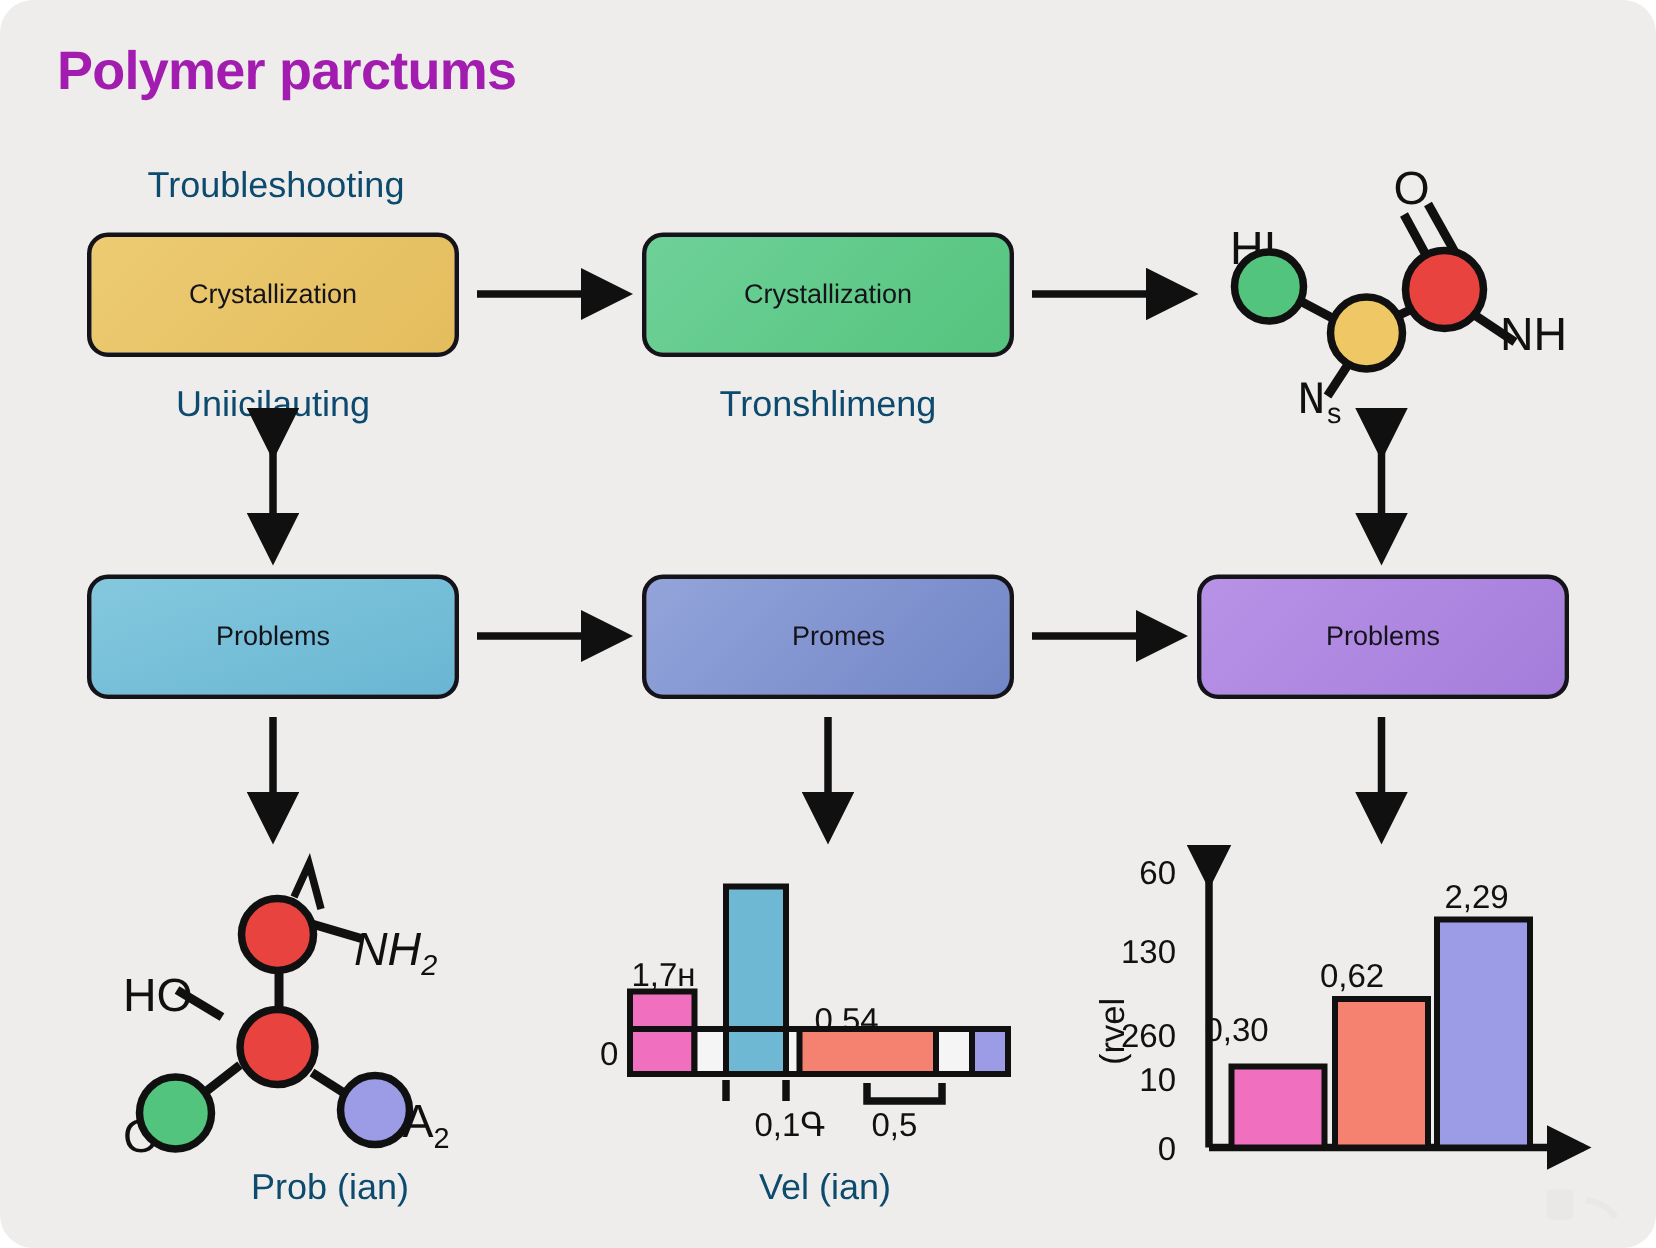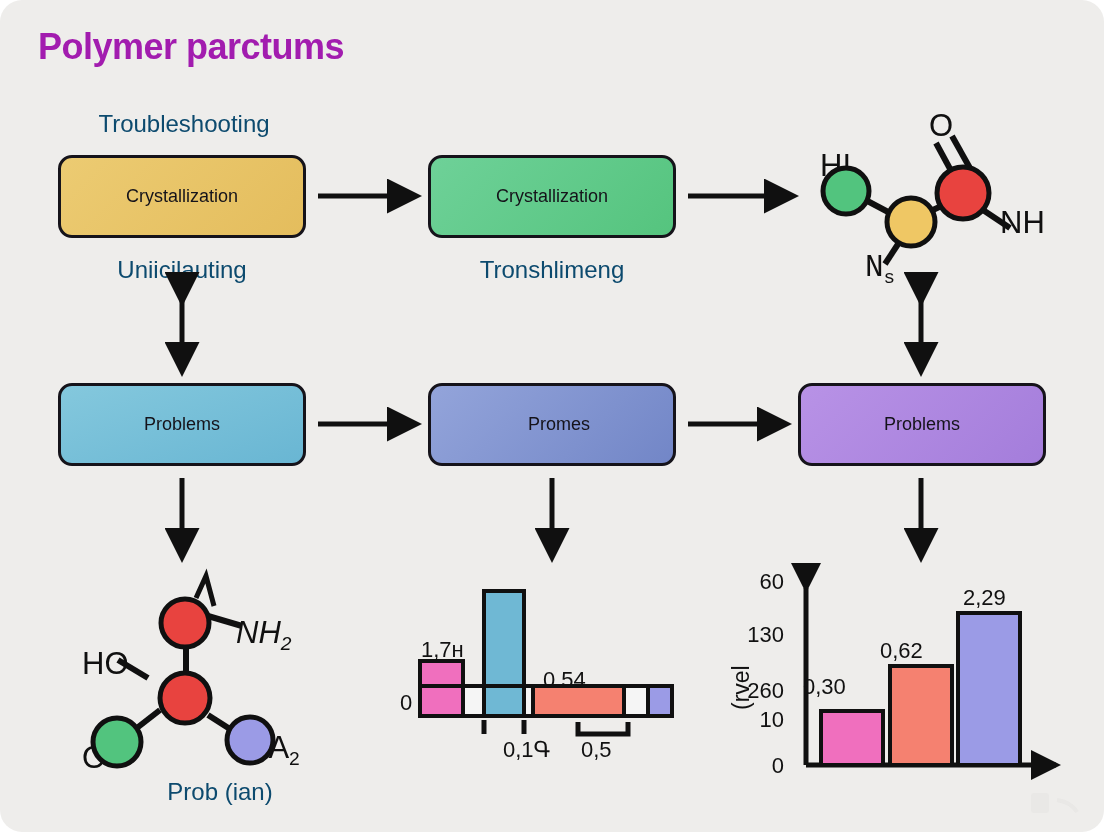--- a/index.html
+++ b/index.html
@@ -142,20 +142,21 @@
   <div class="abs mlabel" style="left:246px; top:730px;">
     <span>NA</span><sub>2</sub>
   </div>
   <div class="abs caption" style="left:60px; top:778px; width:320px;">Prob (ian)</div>
 
   <div class="abs chartnum" style="left:421px; top:637px;">1,7н</div>
   <div class="abs chartnum" style="left:543px; top:667px;">0,54</div>
   <div class="abs chartnum" style="left:400px; top:690px;">0</div>
   <div class="abs chartnum" style="left:455px; top:737px;margin-left:48px;">0,1Գ</div>
   <div class="abs chartnum" style="left:581px; top:737px;">0,5</div>
+  <div class="abs caption" style="left:400px; top:778px; width:300px;">Vel (ian)</div>
 
   <div class="abs axnum" style="left:742px; top:569px; width:42px;">60</div>
   <div class="abs axnum" style="left:730px; top:622px; width:54px;">130</div>
   <div class="abs axnum" style="left:730px; top:678px; width:54px;">260</div>
   <div class="abs axnum" style="left:742px; top:707px; width:42px;">10</div>
   <div class="abs axnum" style="left:742px; top:753px; width:42px;">0</div>
 
   <div class="abs ylabel" style="left:728px; top:710px;">(rvel</div>
 
   <div class="abs chartnum" style="left:803px; top:674px;">0,30</div>

